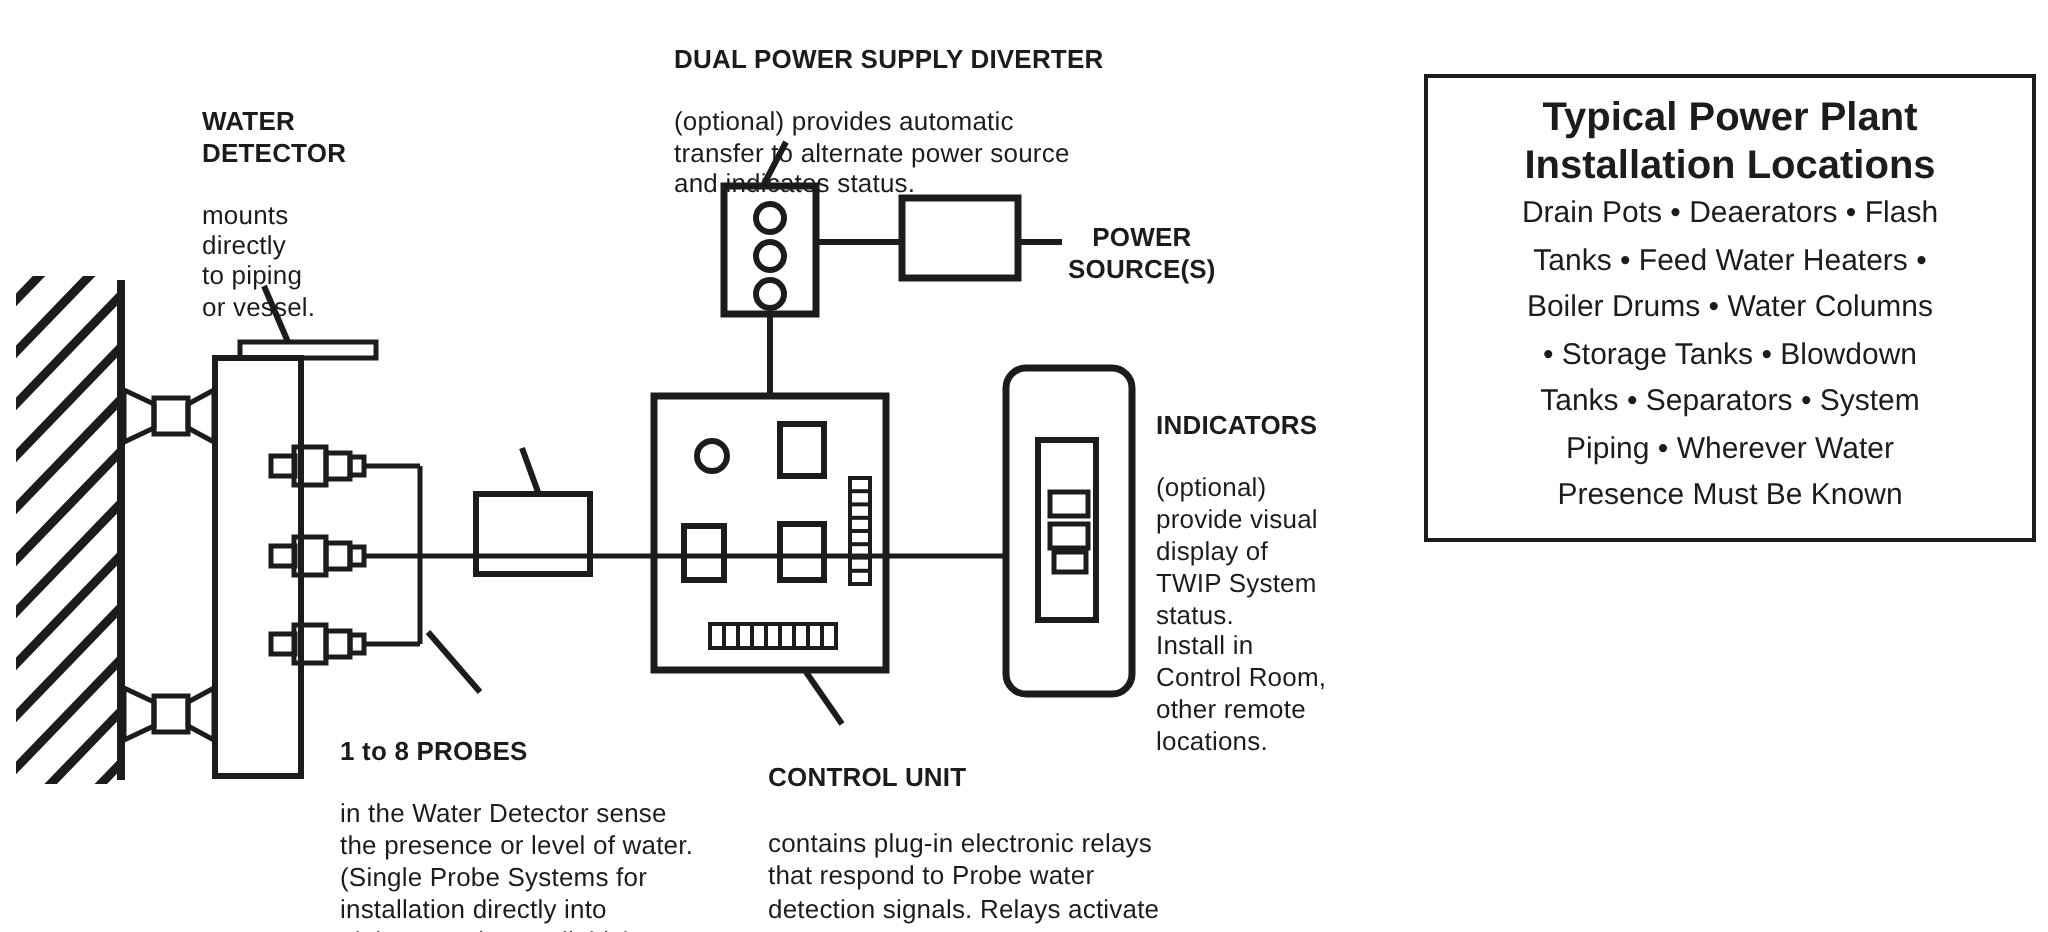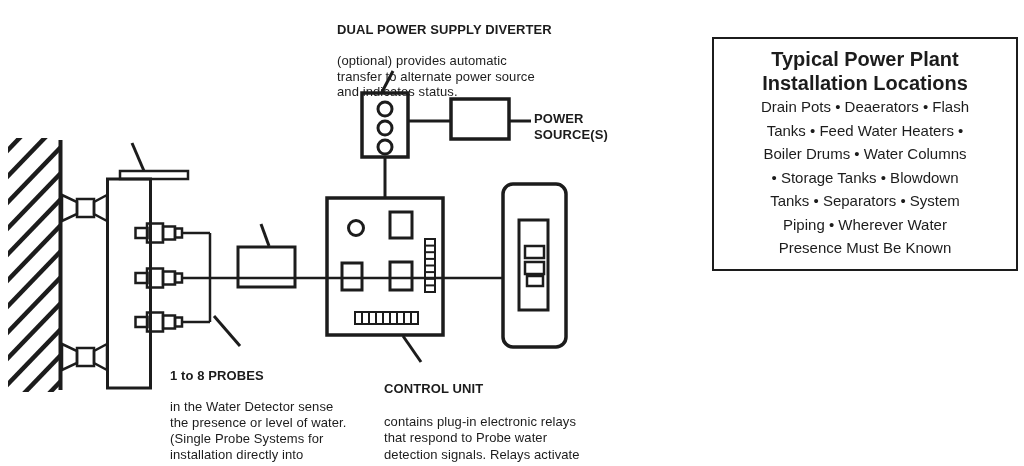--- a/index.html
+++ b/index.html
@@ -171,34 +171,54 @@
 
     <g>
       <rect x="503" y="184" width="63" height="163" rx="10" stroke-width="3.5"></rect>
       <rect x="519" y="220" width="29" height="90" stroke-width="3"></rect>
       <rect x="525" y="246" width="19" height="12" stroke-width="2.5"></rect>
       <rect x="525" y="262" width="19" height="12" stroke-width="2.5"></rect>
       <rect x="527" y="276" width="16" height="10" stroke-width="2.5"></rect>
     </g>
   </svg>
 
+  <div class="lbl" style="left:101px; top:38px;">
+    <div class="h">WATER
+DETECTOR</div>
+    <div>mounts
+directly
+to piping
+or vessel.</div>
+  </div>
 
 
   <div class="lbl" style="left:337px; top:7px;">
     <div class="h">DUAL POWER SUPPLY DIVERTER</div>
     <div>(optional) provides automatic
 transfer to alternate power source
 and indicates status.</div>
   </div>
 
-  <div class="lbl lh16" style="left:534px; top:95px;">
+  <div class="lbl lh16" style="left:534px; top:95px;text-align:center;">
     <div class="h">POWER
 SOURCE(S)</div>
   </div>
 
+  <div class="lbl lh158" style="left:578px; top:189px;">
+    <div class="h">INDICATORS</div>
+    <div>(optional)
+provide visual
+display of
+TWIP System
+status.
+Install in
+Control Room,
+other remote
+locations.</div>
+  </div>
 
   <div class="lbl lh165" style="left:384px; top:364px;">
     <div class="h">CONTROL UNIT</div>
     <div>contains plug-in electronic relays
 that respond to Probe water
 detection signals.  Relays activate
 alarms, drains, other equipment.</div>
   </div>
 
   <div class="lbl lh158" style="left:170px; top:352px;">

